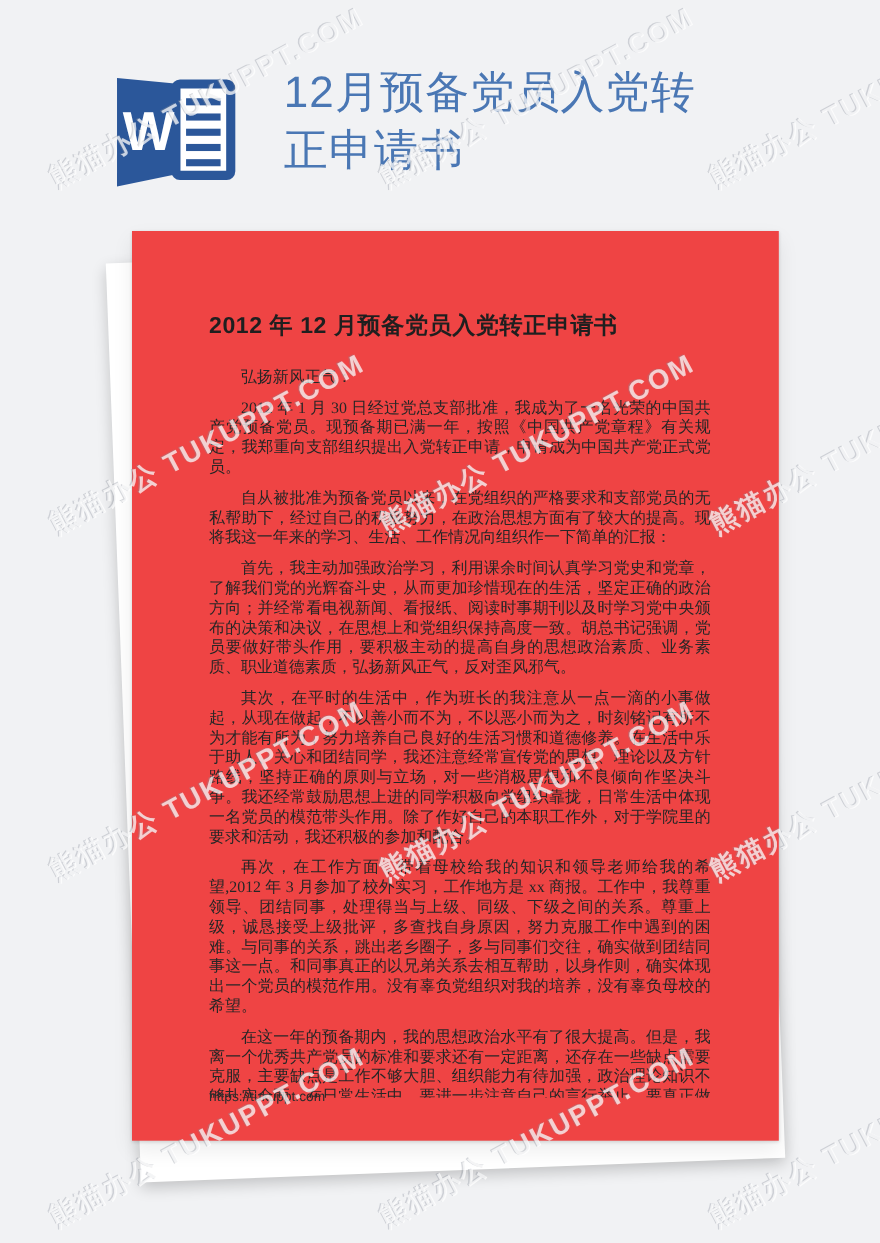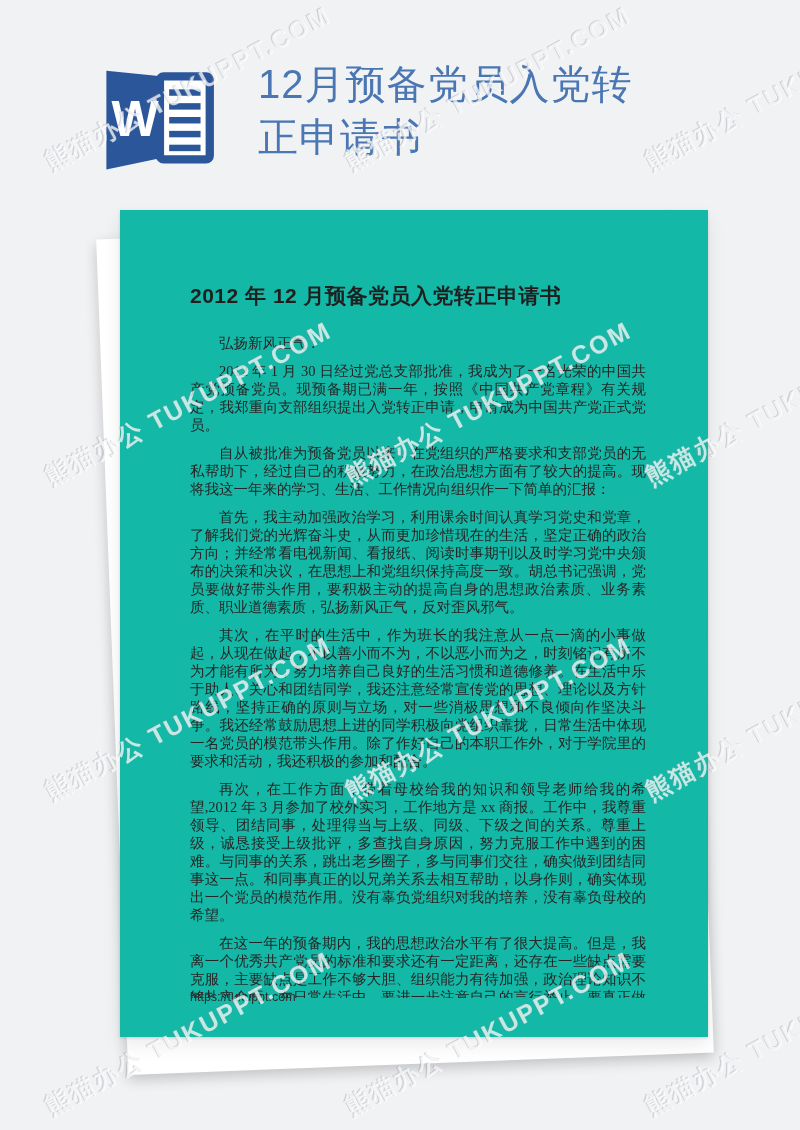--- a/index.html
+++ b/index.html
@@ -45,21 +45,21 @@
     background: #ffffff;
     transform: rotate(-2.2deg);
     box-shadow: 0 5px 14px rgba(0,0,0,0.20);
   }
   .paper {
     position: absolute;
     left: 120px;
     top: 210px;
     width: 588px;
     height: 827px;
-    background: #14b8a6;
+    background: #ef4444;
     box-shadow: 0 1px 3px rgba(0,0,0,0.14), 0 8px 18px rgba(0,0,0,0.08);
     padding: 72px 62px 0 70px;
     overflow: hidden;
   }
   .doc-title {
     font-family: "Liberation Sans", sans-serif;
     font-size: 21px;
     font-weight: bold;
     color: #1f1f1f;
     letter-spacing: 0.5px;

